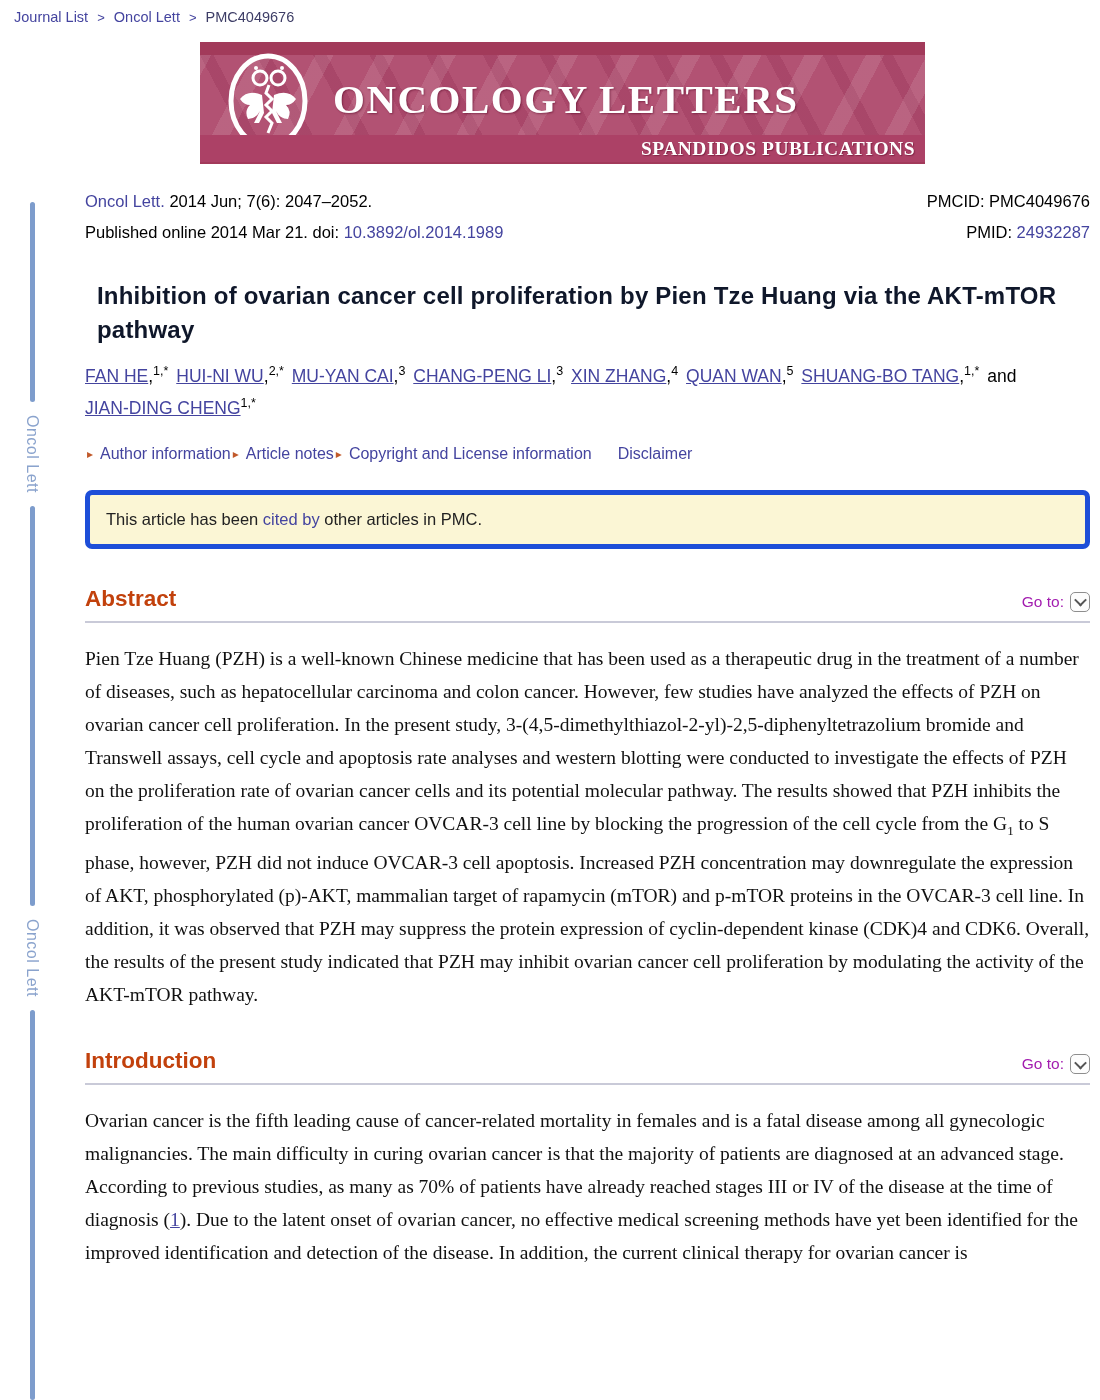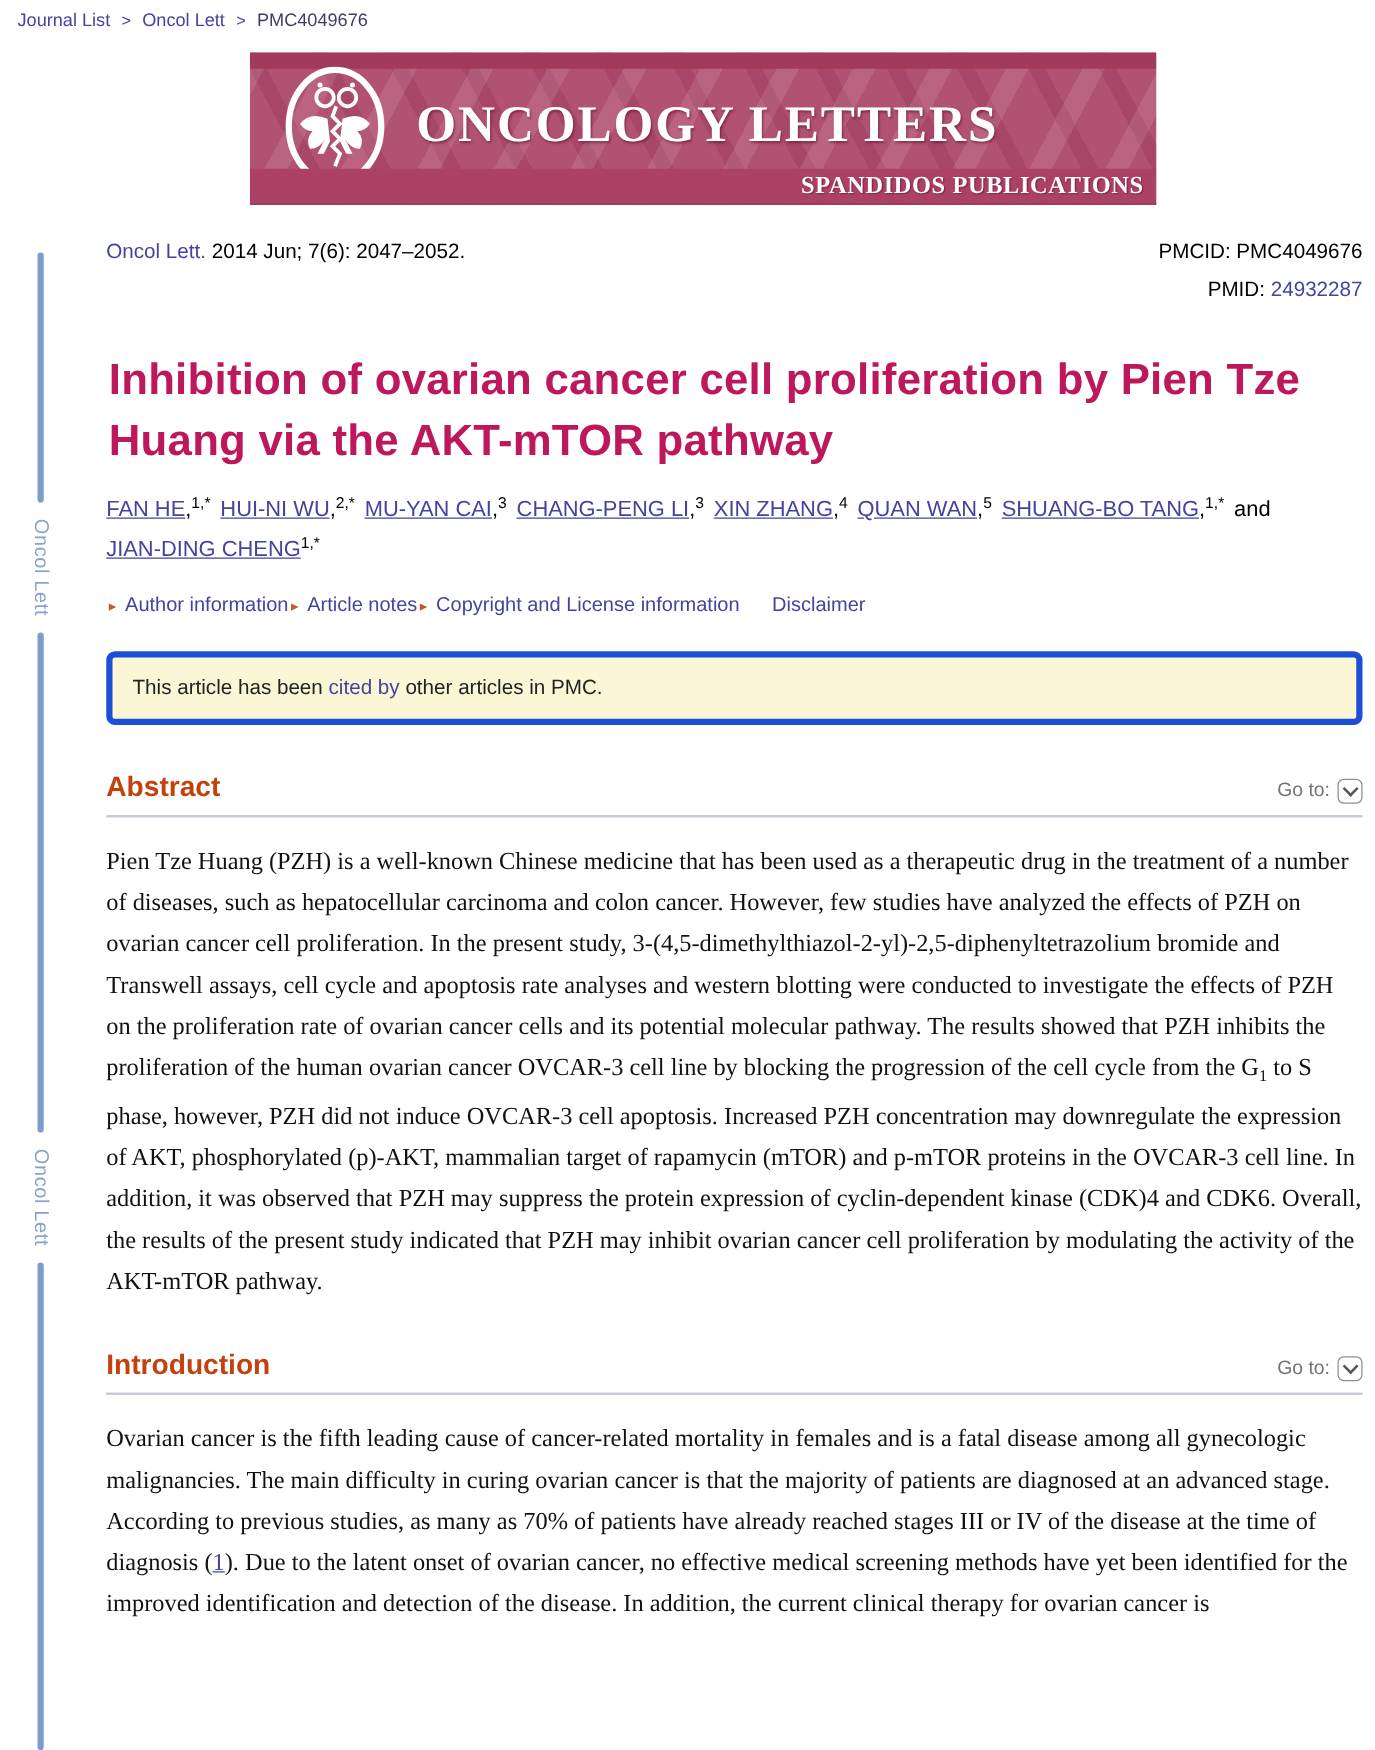--- a/index.html
+++ b/index.html
@@ -47,42 +47,42 @@
   .vtext { writing-mode:vertical-rl; font-size:16px; color:#8aa3cd; padding:13px 0; letter-spacing:0.5px; }
 
   
   .content { margin:22px 10px 0 85px; width:1005px; }
   a.u { color:#44449f; }
   a.plain { color:#44449f; text-decoration:none; }
 
   .cite-row { display:flex; justify-content:space-between; font-size:16.5px; line-height:1.9; }
   .cite-right { text-align:right; }
 
-  h1 { margin:30px 0 0 2px; font-size:35px; font-weight:700; line-height:1.42;
-       color:#be185d; max-width:995px; letter-spacing:0.2px; }
+  h1 { margin:30px 0 0 12px; font-size:24px; font-weight:700; line-height:1.42;
+       color:#0f172a; max-width:995px; letter-spacing:0.2px; }
 
   .authors { margin-top:13px; font-size:17.5px; line-height:1.85; }
   .authors a { color:#44449f; text-decoration:underline; }
   .authors sup { font-size:12.5px; }
   .author { margin-right:3px; white-space:nowrap; }
 
   .info-row { margin-top:20px; font-size:16px; display:flex; align-items:center; flex-wrap:wrap; }
   .arr { color:#c1592a; font-size:12px; margin:0 7px 0 2px; }
   .info-row a.plain { color:#44449f; }
   .disclaimer { margin-left:26px; }
 
   .cited-box {
     margin-top:27px; background:#fbf6d5; border:5px solid #1d4ed8; border-radius:7px;
     padding:15px 16px; font-size:16.5px; color:#222;
   }
 
   .sec-head { margin-top:37px; display:flex; justify-content:space-between; align-items:flex-end;
     border-bottom:2px solid #c9cad8; padding-bottom:9px; }
   .sec-head h2 { margin:0; font-size:22.5px; font-weight:700; color:#c2410c; }
-  .goto { display:flex; align-items:center; gap:6px; font-size:15.5px; color:#737373; }
+  .goto { display:flex; align-items:center; gap:6px; font-size:15.5px; color:#a21caf; }
   .goto-box { width:20px; height:20px; border:1px solid #8e8e8e; border-radius:5px; background:#fdfdfd;
     display:flex; align-items:center; justify-content:center; box-sizing:border-box; }
   .chev { width:7px; height:7px; border-right:2px solid #555; border-bottom:2px solid #555;
     transform:rotate(45deg) translate(-1px,-1px); }
 
   p.serif { font-family:"Liberation Serif", serif; font-size:19.5px; line-height:33px;
     color:#111; margin:19px 0 0 0; }
   p.serif a { color:#44449f; text-decoration:underline; }
   p.serif sub { font-size:13px; }
   .kw { margin-top:28px; }
@@ -126,20 +126,24 @@
 </div>
 
 <div class="content">
 
   <div class="cite-row">
     <div class="cite-left">
       <div>
         <a class="u">Oncol Lett.</a>
         <span>2014 Jun; 7(6): 2047–2052.</span>
       </div>
+      <div>
+        <span>Published online 2014 Mar 21. doi:</span>
+        <a class="u">10.3892/ol.2014.1989</a>
+      </div>
     </div>
     <div class="cite-right">
       <div>
         <span>PMCID:</span>
         <span>PMC4049676</span>
       </div>
       <div>
         <span>PMID:</span>
         <a class="u">24932287</a>
       </div>

